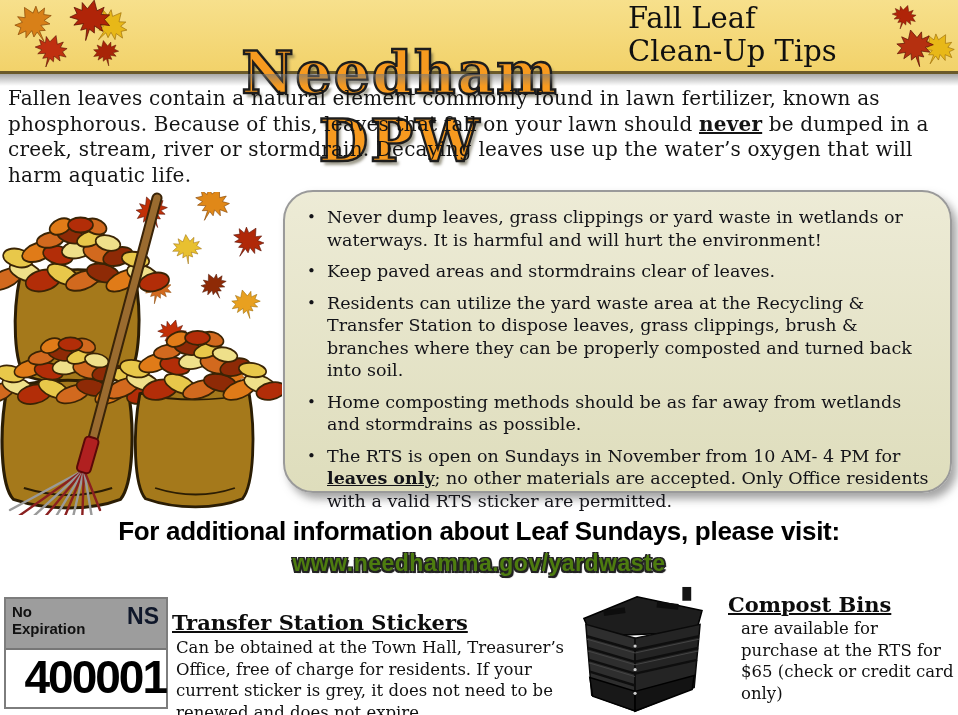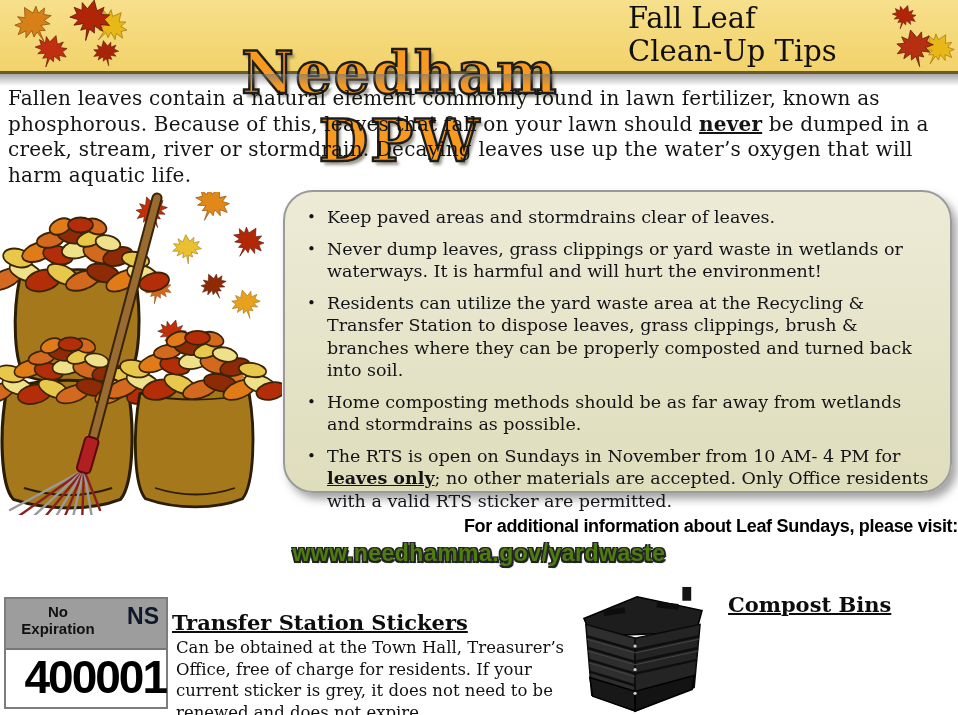--- a/index.html
+++ b/index.html
@@ -35,33 +35,33 @@
          box-shadow:5px 6px 8px rgba(90,90,90,.55);}
   .tips-list{list-style:none;margin:0;padding:14px 12px 0 14px;}
   .tips-list li{position:relative;padding-left:28px;margin-bottom:9px;
          font-size:17.5px;line-height:22.5px;color:#131318;}
   .tips-list li::before{content:"\2022";position:absolute;left:8px;top:0;
          font-size:15px;color:#131318;}
 
   
   .cta{position:absolute;left:0;top:516px;width:958px;text-align:center;}
   .cta-line{font-family:"Liberation Sans", sans-serif;font-weight:700;
-         font-size:18px;letter-spacing:-.3px;color:#000;text-align:right;}
+         font-size:26px;letter-spacing:-.3px;color:#000;}
   .cta-url{display:inline-block;margin-top:3px;font-family:"Liberation Sans", sans-serif;
          font-weight:700;font-size:23px;letter-spacing:.5px;color:#4d7c0f;
          text-shadow:-1.5px -1.5px 0 #222,1.5px -1.5px 0 #222,-1.5px 1.5px 0 #222,
                      1.5px 1.5px 0 #222,2px 2px 1px #222;}
 
   
   .sticker{position:absolute;left:4px;top:597px;width:164px;height:112px;
          box-sizing:border-box;border:2px solid #7d7d7d;background:#fff;}
   .sticker-top{height:51px;background:#9d9d9d;border-bottom:2px solid #777;
          display:flex;justify-content:space-between;box-sizing:border-box;
          padding:4px 7px 0 6px;font-family:"Liberation Sans", sans-serif;}
-  .sticker-noexp{font-weight:700;font-size:15px;line-height:17px;width:92px;color:#111;text-align:center;}
+  .sticker-noexp{font-weight:700;font-size:15px;line-height:17px;width:92px;color:#111;}
   .sticker-ns{font-weight:700;font-size:23px;color:#0f172a;}
   .sticker-number{text-align:right;font-family:"Liberation Sans", sans-serif;
          font-weight:700;font-size:46px;line-height:55px;letter-spacing:-2px;color:#000;}
 
   .transfer{position:absolute;left:172px;top:598px;width:410px;text-align:left;margin-top:12px;}
   .transfer h2{margin:0 0 2px 0;font-size:21px;font-weight:bold;
          text-decoration:underline;text-decoration-thickness:2px;color:#0d0d0d;}
   .transfer p{margin:0 auto;width:402px;font-size:16.5px;line-height:21.5px;color:#101010;}
 
   .bin-svg{position:absolute;left:566px;top:585px;}
@@ -173,22 +173,22 @@
         <line x1="84" y1="278" x2="82" y2="333" stroke="#8a2020" stroke-width="2.4"></line>
         <line x1="84" y1="278" x2="92" y2="326" stroke="#9a9a9a" stroke-width="2.4"></line>
         <line x1="84" y1="278" x2="100" y2="318" stroke="#8a2020" stroke-width="2.4"></line>
       </g>
       <rect x="-7" y="-17" width="14" height="36" rx="4" fill="#B02020" stroke="#5a0808" stroke-width="2" transform="translate(88,262) rotate(16)"></rect>
     </g>
   </svg>
 
   <section class="tips-box">
     <ul class="tips-list">
+      <li><span>Never dump leaves, grass clippings or yard waste in wetlands or waterways. It is harmful and will hurt the environment!</span><span class="emph"></span><span></span></li>
       <li><span>Keep paved areas and stormdrains clear of leaves.</span><span class="emph"></span><span></span></li>
-      <li><span>Never dump leaves, grass clippings or yard waste in wetlands or waterways. It is harmful and will hurt the environment!</span><span class="emph"></span><span></span></li>
       <li><span>Residents can utilize the yard waste area at the Recycling &amp; Transfer Station to dispose leaves, grass clippings, brush &amp; branches where they can be properly composted and turned back into soil.</span><span class="emph"></span><span></span></li>
       <li><span>Home composting methods should be as far away from wetlands and stormdrains as possible.</span><span class="emph"></span><span></span></li>
       <li><span>The RTS is open on Sundays in November from 10 AM- 4 PM for </span><span class="emph">leaves only</span><span>; no other materials are accepted. Only Office residents with a valid RTS sticker are permitted.</span></li>
     </ul>
   </section>
 
   <div class="cta">
     <div class="cta-line">For additional  information about Leaf Sundays, please visit:</div>
     <div><span class="cta-url">www.needhamma.gov/yardwaste</span></div>
   </div>
@@ -231,15 +231,16 @@
     </g>
     <polygon points="24,94 70,108 70,128 27,113" fill="#181818" stroke="#000" stroke-width="1.5"></polygon>
     <polygon points="70,108 130,92 128,106 70,128" fill="#131313" stroke="#000" stroke-width="1.5"></polygon>
     <circle cx="70" cy="62" r="1.6" fill="#cfcfcf"></circle>
     <circle cx="70" cy="86" r="1.6" fill="#cfcfcf"></circle>
     <circle cx="70" cy="110" r="1.6" fill="#cfcfcf"></circle>
   </svg>
 
   <section class="compost">
     <h2>Compost Bins</h2>
+    <p>are available for purchase at the RTS for $65 (check or credit card only)</p>
   </section>
 
 </div>
 
 </body></html>

